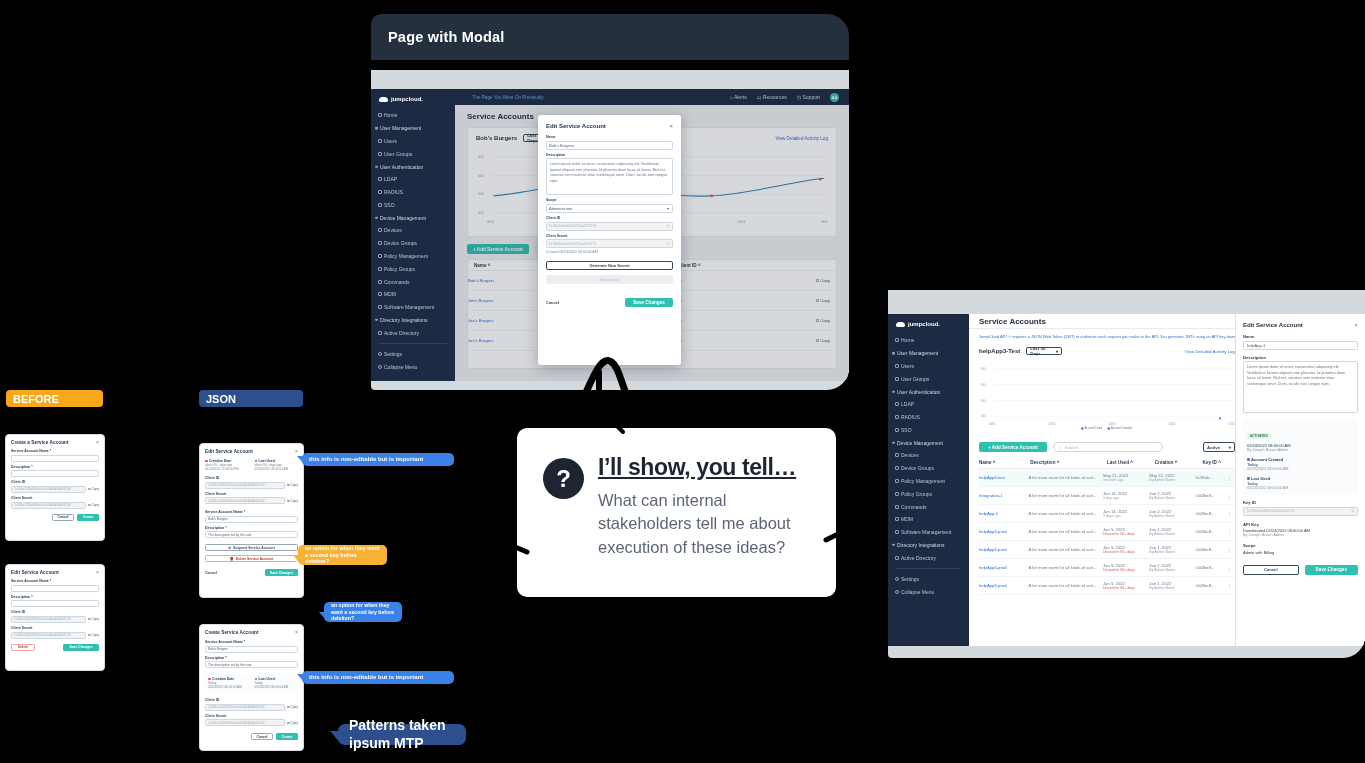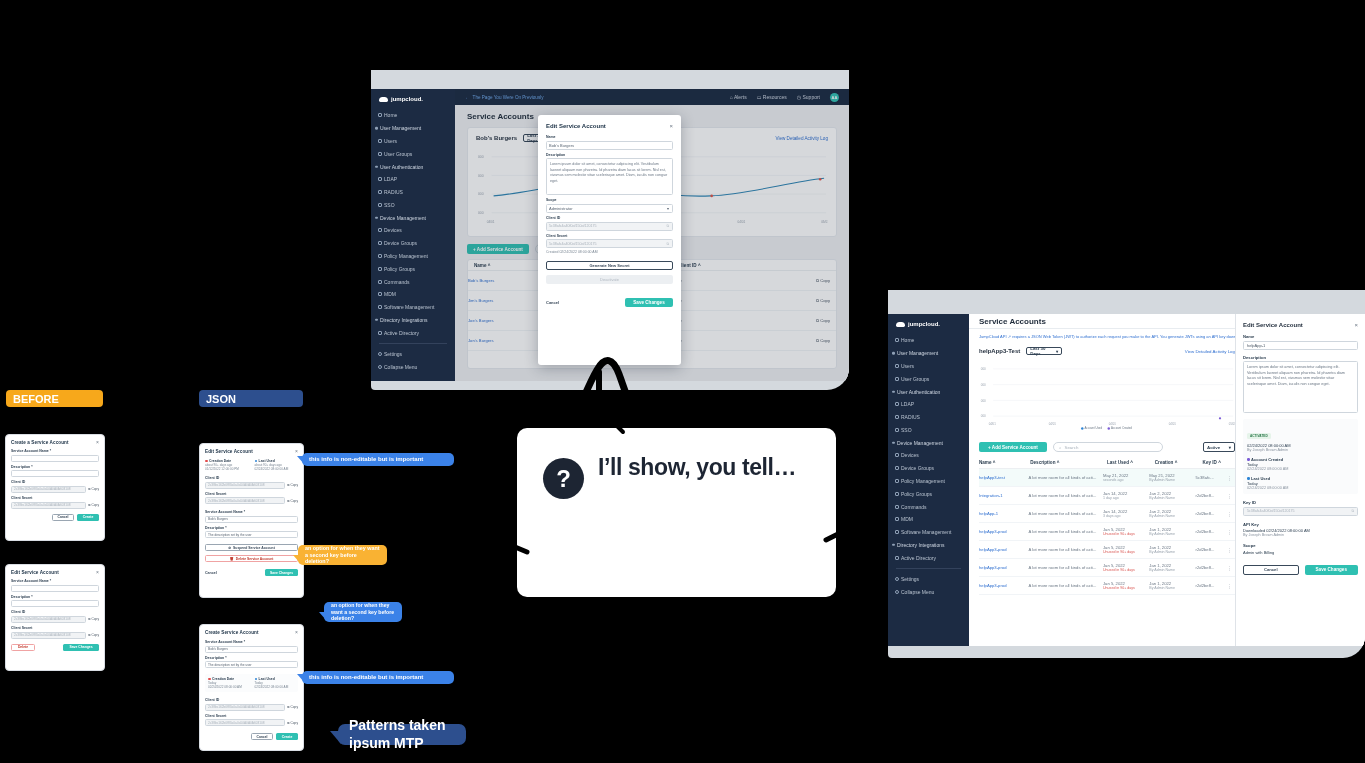--- a/index.html
+++ b/index.html
@@ -148,21 +148,21 @@
     display: flex; padding: 26px 24px 0 26px;
     box-shadow: 0 2px 10px rgba(0,0,0,.25);
   }
   #qmark {
     width: 41px; height: 41px; border-radius: 50%;
     background: #1d2533; color: #fff;
     font-size: 24px; font-weight: bold;
     display: flex; align-items: center; justify-content: center;
     flex: 0 0 41px; margin-right: 14px; margin-top: 4px;
   }
-  #qtitle { font-size: 23px; font-weight: bold; color: #1d2533; letter-spacing: -.4px; }
+  #qtitle { font-size: 23px; font-weight: bold; color: #1d2533; letter-spacing: -.4px; text-decoration: underline; }
   #qbody { font-size: 16.5px; color: #5c6674; line-height: 1.42; margin-top: 8px; max-width: 240px;}
 
   
   #arrow { position: absolute; left: 555px; top: 318px; width: 100px; height: 120px; }
 
   
   .jc-sidebar {
     position: absolute; left: 0; top: 0; bottom: 0;
     background: #1c2b43; color: #c3cbd6;
   }
@@ -204,20 +204,21 @@
   .rp-strong { font-size:4px; color:#2c3e50; }
   .rp-badge { background:#e6f4ea; color:#2b7a4b; font-size:3.2px; font-weight:bold; border-radius:1.5px; padding:1px 3px; display:inline-block;}
 
   .modal-dim { position:absolute; inset:0; background:rgba(30,40,55,.18); }
 </style>
 </head>
 <body>
 
 <div class="stage">
 
+  <div class="panel-header" id="modal-card-header">Page with Modal</div>
   <div id="modal-card-body">
     <div id="modal-shot">
 
       <div class="jc-sidebar" style="width:84px;">
         <div class="jc-logo">
           <span class="cloud"></span>
           <span>jumpcloud.</span>
         </div>
         <div id="m-nav">
             <div class="jc-nav-item"><span class="ic"></span><span>Home</span></div>
@@ -853,20 +854,21 @@
 
   <div class="callout navy" style="left:338px; top:724px; width:128px; height:21px;">
     <span class="tail"></span>
     <span>Patterns taken ipsum MTP</span>
   </div>
 
   <div id="qbubble">
     <div id="qmark">?</div>
     <div>
       <div id="qtitle">I’ll show, you tell…</div>
+      <div id="qbody">What can internal stakeholders tell me about execution of these ideas?</div>
     </div>
     <svg style="position:absolute;left:-4px;top:-6px;width:327px;height:181px;pointer-events:none;" viewBox="0 0 327 181">
       <path d="M6 134 C 2 138, 2 166, 6 176 C 12 180, 300 180, 316 176 C 322 166, 322 140, 318 132" stroke="#000" stroke-width="0" fill="none"></path>
       <path d="M2 125 L 14 130" stroke="#000" stroke-width="5" stroke-linecap="round" fill="none"></path>
       <path d="M325 112 L 313 118" stroke="#000" stroke-width="5" stroke-linecap="round" fill="none"></path>
       <path d="M104 4 L 110 10" stroke="#000" stroke-width="4" stroke-linecap="round" fill="none"></path>
     </svg>
   </div>
 
 </div>

